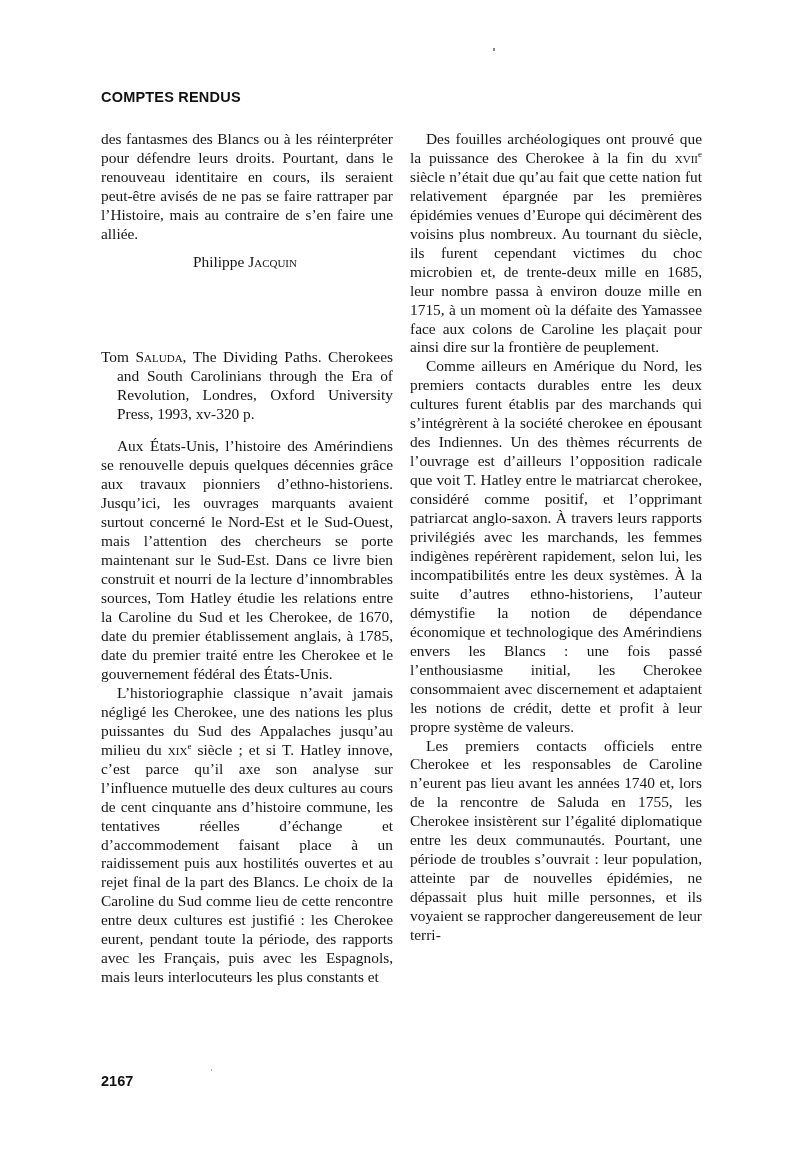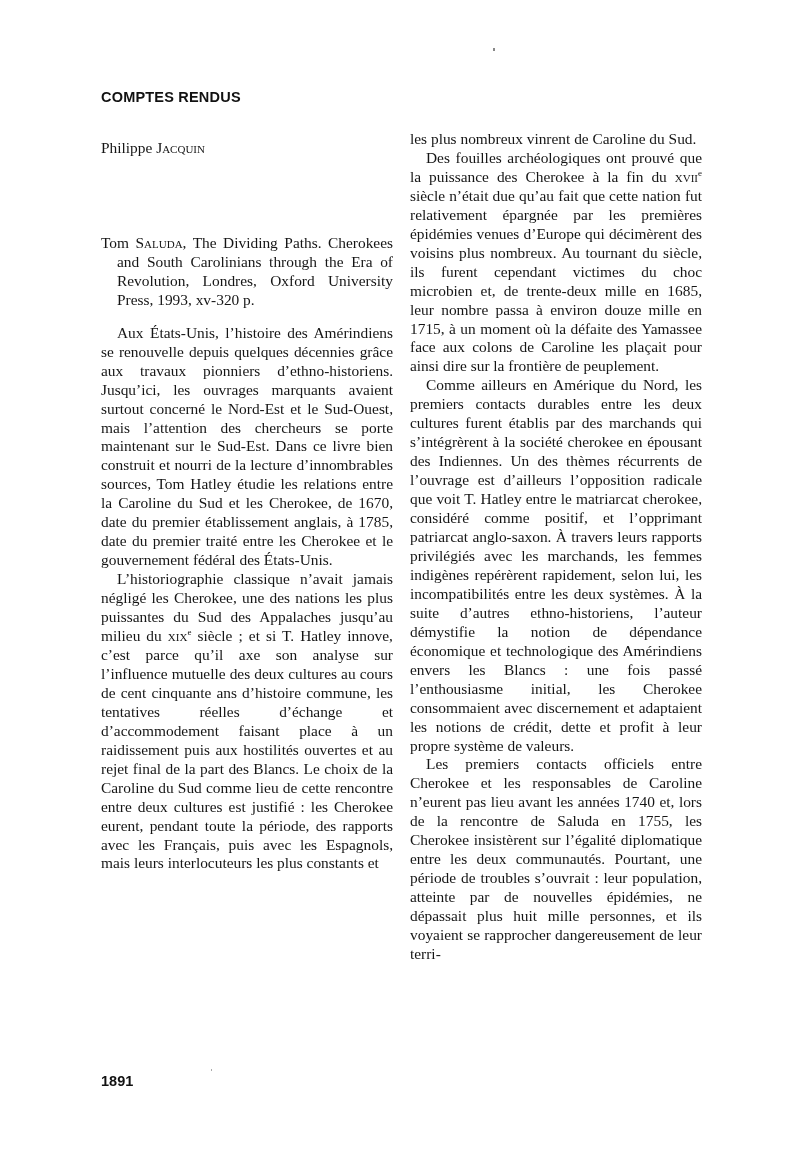--- a/index.html
+++ b/index.html
@@ -13,21 +13,21 @@
   .col {
     position: absolute; top: 130px; width: 292px;
     font-family: "Liberation Serif", serif; font-size: 15.4px;
     line-height: 18.95px; text-align: justify; color: #151515;
     hyphens: manual;
   }
   .col-left { left: 101px; }
   .col-right { left: 410px; }
   .col p { margin: 0; text-indent: 16px; }
   .col p.noindent { text-indent: 0; }
-  .signature { text-align: left; margin-top: 9px !important; text-indent: 0 !important; padding-right: 4px; }
+  .signature { text-align: center; margin-top: 9px !important; text-indent: 0 !important; padding-right: 4px; }
   .sc { font-variant: small-caps; }
   .entry-head { margin-top: 76px !important; text-indent: 0 !important; padding-left: 0; }
   .entry-head .hang { display: block; padding-left: 16px; text-indent: -16px; }
   .author { font-weight: normal; }
   .title-it { }
   .gap { height: 14px; }
   .sup { font-size: 9px; vertical-align: super; line-height: 0; }
   .folio {
     position: absolute; left: 101px; top: 1073px;
     font-family: "Liberation Sans", sans-serif; font-weight: bold; font-size: 14.5px; color: #111;
@@ -37,41 +37,41 @@
 </style>
 </head>
 <body>
 
 <div class="page">
   <div class="speck"></div>
 
   <div class="running-head">COMPTES RENDUS</div>
 
   <div class="col col-left">
+    <p class="noindent">des fantasmes des Blancs ou à les réinter­préter pour défendre leurs droits. Pourtant, dans le renouveau identitaire en cours, ils seraient peut-être avisés de ne pas se faire rattraper par l’Histoire, mais au contraire de s’en faire une alliée.</p>
     <p class="signature">
       <span>Philippe</span>
       <span class="sc">Jacquin</span>
     </p>
 
     <p class="entry-head">
       <span class="hang">
         <span class="author">Tom</span>
         <span class="author sc">Saluda,</span>
         <span class="title-it">The Dividing Paths. Chero­kees and South Carolinians through the Era of Revolution,</span>
         <span>Londres, Oxford Uni­versity Press, 1993, xv-320 p.</span>
       </span>
     </p>
     <div class="gap"></div>
 
     <p>Aux États-Unis, l’histoire des Amérin­diens se renouvelle depuis quelques décennies grâce aux travaux pionniers d’ethno-historiens. Jusqu’ici, les ouvrages marquants avaient surtout concerné le Nord-Est et le Sud-Ouest, mais l’attention des chercheurs se porte maintenant sur le Sud-Est. Dans ce livre bien construit et nourri de la lecture d’innombrables sources, Tom Hatley étudie les relations entre la Caroline du Sud et les Cherokee, de 1670, date du premier établissement anglais, à 1785, date du premier traité entre les Cherokee et le gouvernement fédéral des États-Unis.</p>
     <p><span>L’historiographie classique n’avait jamais négligé les Cherokee, une des nations les plus puissantes du Sud des Appalaches jusqu’au milieu du</span> <span class="sc">xix</span><span class="sup">e</span><span> siècle ; et si T. Hatley innove, c’est parce qu’il axe son analyse sur l’influence mutuelle des deux cultures au cours de cent cinquante ans d’histoire commune, les tentatives réelles d’échange et d’accommodement faisant place à un raidissement puis aux hostilités ouvertes et au rejet final de la part des Blancs. Le choix de la Caroline du Sud comme lieu de cette rencontre entre deux cultures est justifié : les Cherokee eurent, pendant toute la période, des rapports avec les Français, puis avec les Espagnols, mais leurs interlocuteurs les plus constants et</span></p>
   </div>
 
   <div class="col col-right">
-    <p class="noindent">les plus nombreux vinrent de Caroline du Sud.</p>
     <p><span>Des fouilles archéologiques ont prouvé que la puissance des Cherokee à la fin du</span> <span class="sc">xvii</span><span class="sup">e</span><span> siècle n’était due qu’au fait que cette nation fut relativement épargnée par les premières épidémies venues d’Europe qui décimèrent des voisins plus nombreux. Au tournant du siècle, ils furent cependant victimes du choc microbien et, de trente-deux mille en 1685, leur nombre passa à environ douze mille en 1715, à un moment où la défaite des Yamassee face aux colons de Caroline les plaçait pour ainsi dire sur la frontière de peuplement.</span></p>
     <p>Comme ailleurs en Amérique du Nord, les premiers contacts durables entre les deux cultures furent établis par des mar­chands qui s’intégrèrent à la société cherokee en épousant des Indiennes. Un des thèmes récurrents de l’ouvrage est d’ailleurs l’opposition radicale que voit T. Hatley entre le matriarcat cherokee, considéré comme positif, et l’opprimant patriarcat anglo-saxon. À travers leurs rapports privilégiés avec les marchands, les femmes indigènes repérèrent rapide­ment, selon lui, les incompatibilités entre les deux systèmes. À la suite d’autres ethno-historiens, l’auteur démystifie la notion de dépendance économique et tech­nologique des Amérindiens envers les Blancs : une fois passé l’enthousiasme ini­tial, les Cherokee consommaient avec dis­cernement et adaptaient les notions de crédit, dette et profit à leur propre système de valeurs.</p>
     <p>Les premiers contacts officiels entre Cherokee et les responsables de Caroline n’eurent pas lieu avant les années 1740 et, lors de la rencontre de Saluda en 1755, les Cherokee insistèrent sur l’égalité diplomatique entre les deux commu­nautés. Pourtant, une période de troubles s’ouvrait : leur population, atteinte par de nouvelles épidémies, ne dépassait plus huit mille personnes, et ils voyaient se rapprocher dangereusement de leur terri-</p>
   </div>
 
   <div class="speck2"></div>
-  <div class="folio">1891</div>
+  <div class="folio">2167</div>
 </div>
 
 </body></html>

